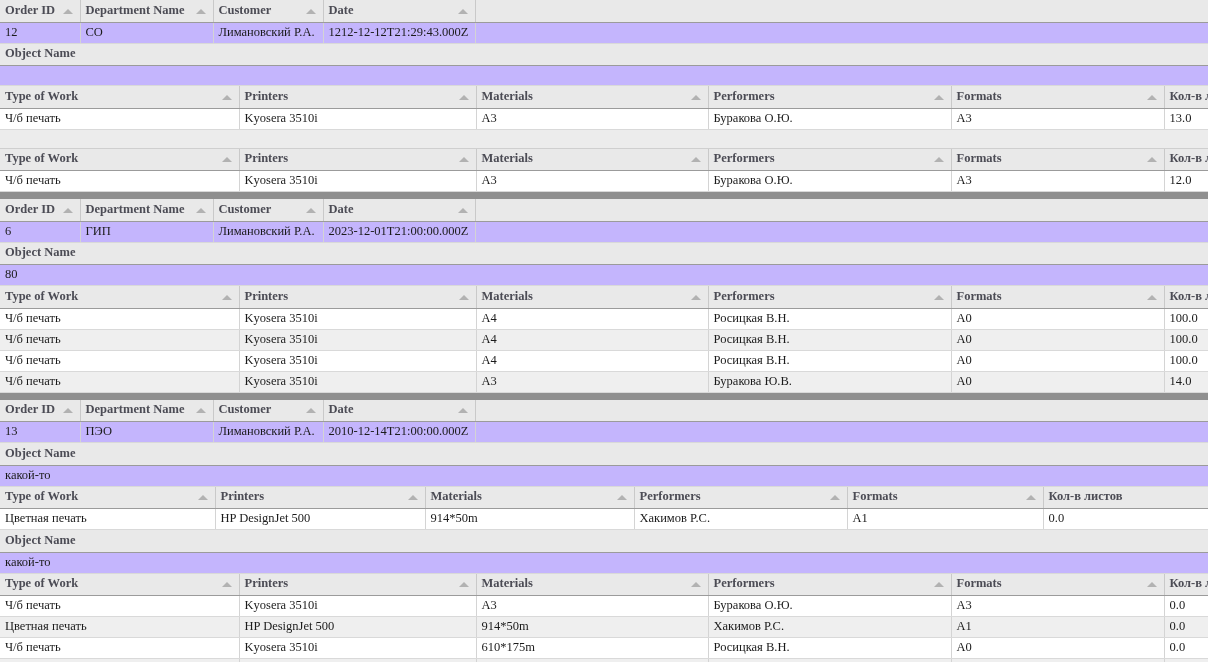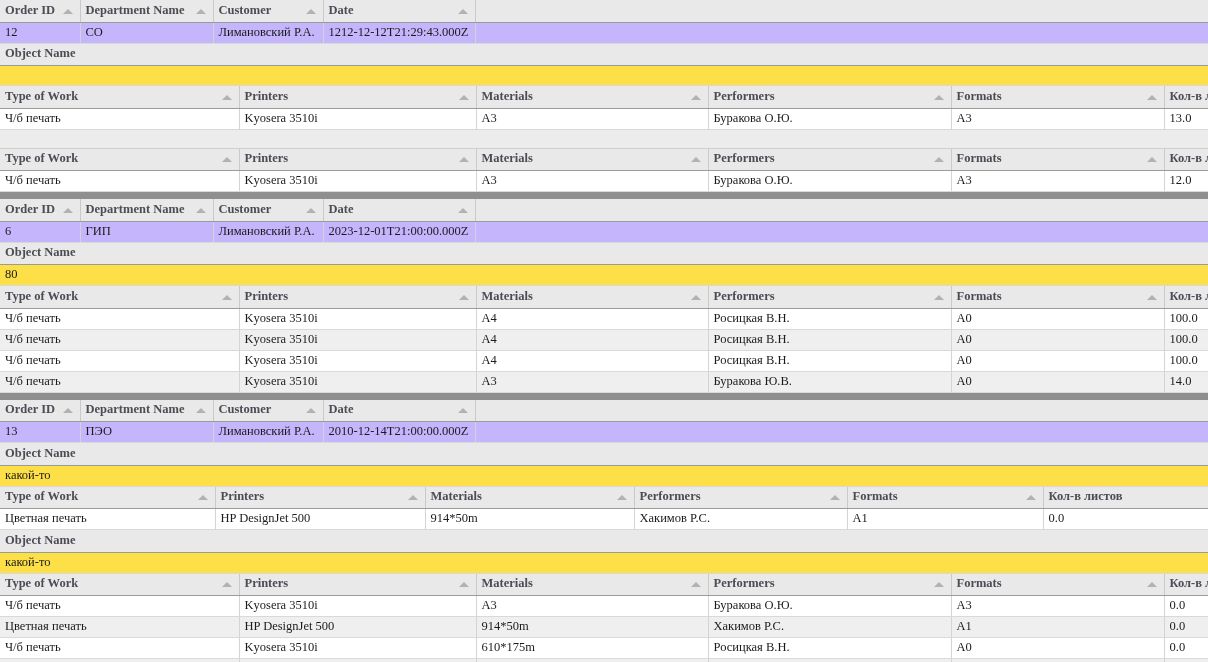--- a/index.html
+++ b/index.html
@@ -50,21 +50,21 @@
     border-right:5px solid transparent;
     border-bottom:5px solid #b2b2b2;
   }
 
   
   .order-head-tbl td{background:#c4b5fd;}
   .order-head-tbl{border-bottom:1px solid #cfcfcf;}
 
   
   .objname-tbl th{border-right:none;}
-  .objname-tbl td{border-right:none;background:#fde047;}
+  .objname-tbl td{border-right:none;background:#c4b5fd;}
 
   
   .detail-tbl tbody tr:nth-child(odd) td{background:#ffffff;}
   .detail-tbl tbody tr:nth-child(even) td{background:#efefef;}
 
   .gap{height:18px;background:#ececec;border-bottom:1px solid #cfcfcf;}
   .group-sep{height:7px;background:#8f8f8f;}
 
   .order-block{width:100%;}
   .clip{width:1208px;overflow:hidden;}

